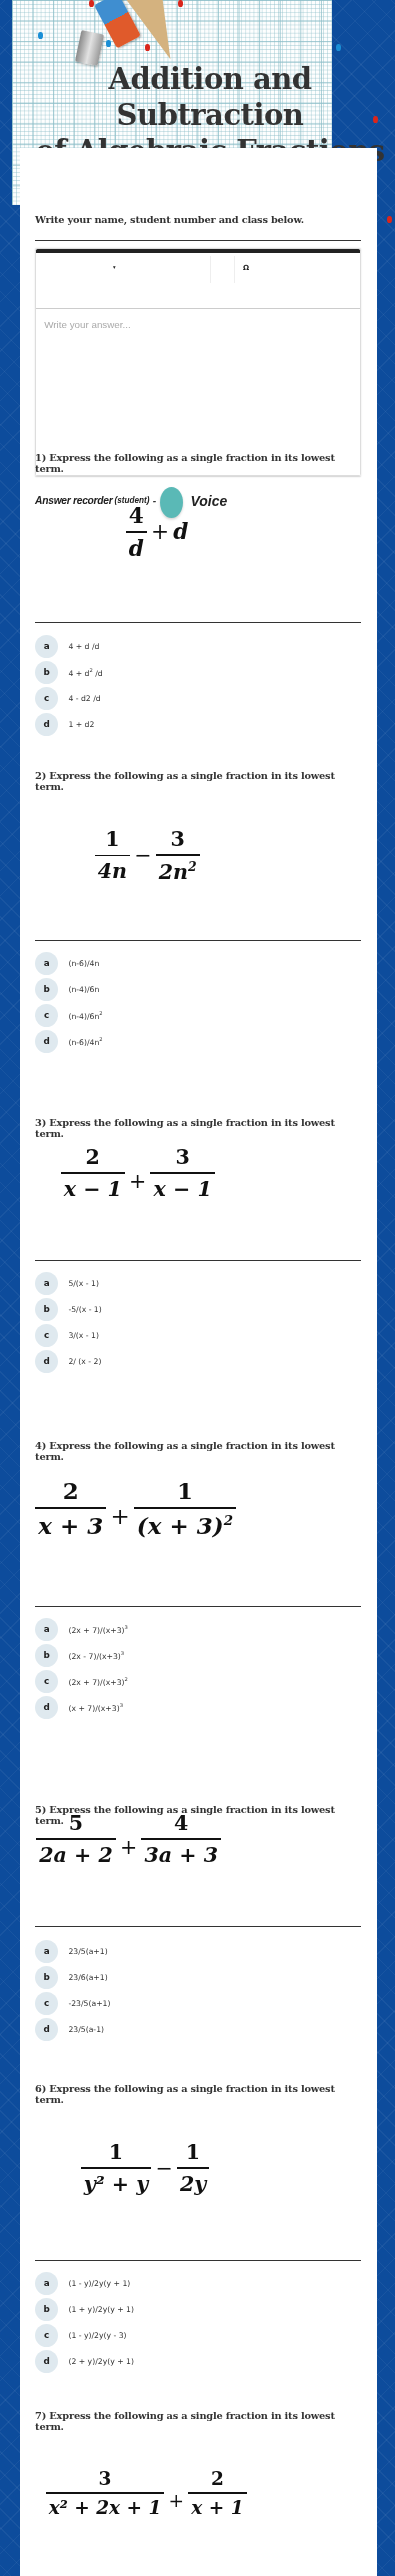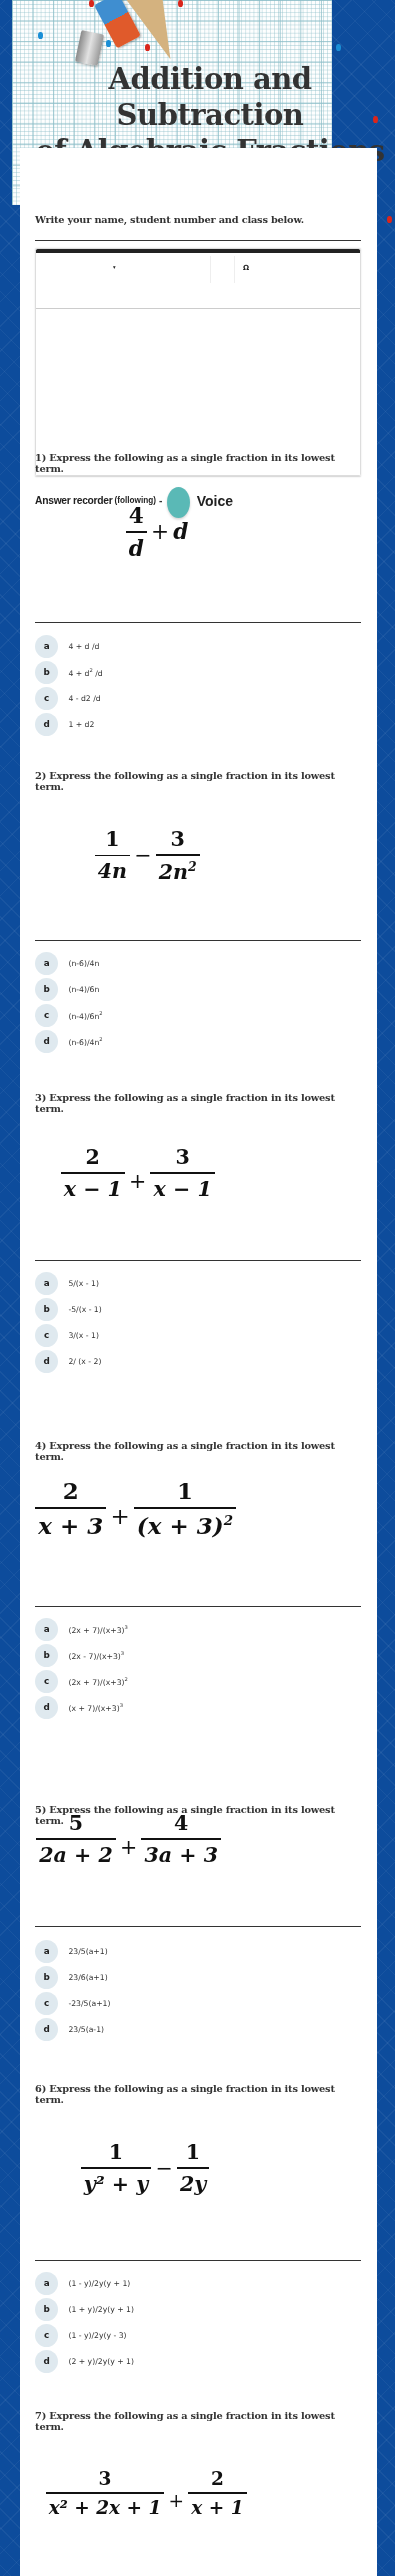--- a/index.html
+++ b/index.html
@@ -77,21 +77,21 @@
   .editor-topbar { height: 3.6px; background: #222; border-radius: 1.5px 1.5px 0 0; }
   .editor-toolbar { position: relative; height: 56px; border-bottom: 1px solid #ccc; }
   .tb-dropdown { position: absolute; left: 77px; top: 11.3px; font-size: 5.2px; color: #222; font-family: "DejaVu Sans", sans-serif; }
   .tb-sep { position: absolute; top: 3.1px; width: 0.5px; height: 27px; background: #eee; }
   .tb-omega { position: absolute; left: 207px; top: 10.3px; font-size: 7.2px; font-weight: bold; color: #222; font-family: "DejaVu Sans", sans-serif; }
   .editor-textarea {
     display: block; width: 100%; height: 166px; border: none; resize: none; outline: none;
     padding: 10.3px 8.2px; font-family: "Liberation Sans", sans-serif; font-size: 9.8px; color: #333;
   }
   .editor-textarea::placeholder { color: #aaa; }
-  .recorder { position: absolute; left: 15.5px; top: 341px; height: 23px; display: flex; align-items: center; font-family: "Liberation Sans", sans-serif; }
+  .recorder { position: absolute; left: 15.5px; top: 341px; height: 23px; display: flex; align-items: center; font-family: "Liberation Sans", sans-serif; font-style: italic; }
   .recorder-label { font-size: 10.3px; font-weight: bold; color: #222; letter-spacing: -0.3px; }
   .recorder-opt { font-size: 8.2px; font-weight: bold; color: #222; margin-left: 2.1px; }
   .recorder-dash { font-size: 10.3px; font-weight: bold; margin-left: 3.1px; }
   .voice-btn { width: 23px; height: 31px; border-radius: 50%; background: #5ab9b6; margin-left: 4.1px; margin-top: 3.1px; box-shadow: 0 1.5px 2.6px rgba(0,0,0,0.18); }
   .voice-label { font-size: 14px; font-weight: bold; color: #222; margin-left: 7.2px; }
 
   .math {
     position: absolute; display: flex; align-items: center;
     font-family: "DejaVu Serif", serif; color: #111; font-weight: bold;
   }
@@ -143,25 +143,26 @@
   <div class="rule" style="top:92px"></div>
 
   <div class="editor">
     <div class="editor-topbar"></div>
     <div class="editor-toolbar">
       <span class="tb-dropdown">▾</span>
       <span class="tb-sep" style="left:174px"></span>
       <span class="tb-sep" style="left:198px"></span>
       <span class="tb-omega">Ω</span>
     </div>
+    <textarea class="editor-textarea" placeholder="Write your answer..." style=""></textarea>
   </div>
 
   <div class="recorder">
     <span class="recorder-label">Answer recorder</span>
-    <span class="recorder-opt">(following)</span>
+    <span class="recorder-opt">(student)</span>
     <span class="recorder-dash">-</span>
     <span class="voice-btn"></span>
     <span class="voice-label">Voice</span>
   </div>
 
   <div class="section prompt" style="top:304px">1) Express the following as a single fraction in its lowest term.</div>
   <div class="math" style="left:106px;top:355px;font-size:21.6px">
     <span class="frac">
       <span class="num">4</span>
       <span class="bar"></span>
@@ -217,21 +218,21 @@
     <div class="option">
         <span class="opt-badge">c</span>
         <span class="opt-text"><span>(n-4)/6n</span><sup>2</sup></span>
       </div>
     <div class="option">
         <span class="opt-badge">d</span>
         <span class="opt-text"><span>(n-6)/4n</span><sup>2</sup></span>
       </div>
   </div>
 
-  <div class="section prompt" style="top:944px">3) Express the following as a single fraction in its lowest term.</div>
+  <div class="section prompt" style="top:969px">3) Express the following as a single fraction in its lowest term.</div>
   <div class="math" style="left:41px;top:997px;font-size:20.6px">
     <span class="frac">
       <span class="num">2</span>
       <span class="bar"></span>
       <span class="den it">x − 1</span>
     </span>
     <span class="op">+</span>
     <span class="frac">
       <span class="num">3</span>
       <span class="bar"></span>

